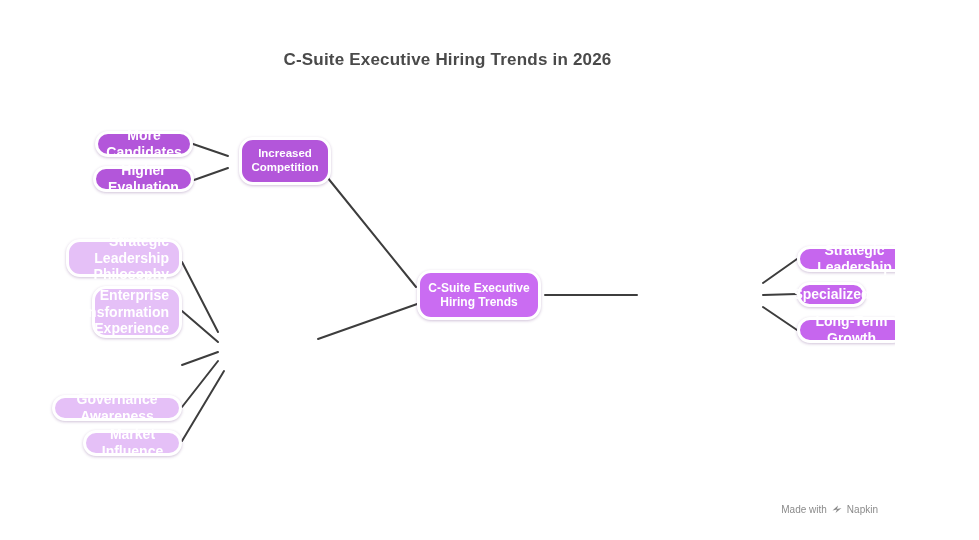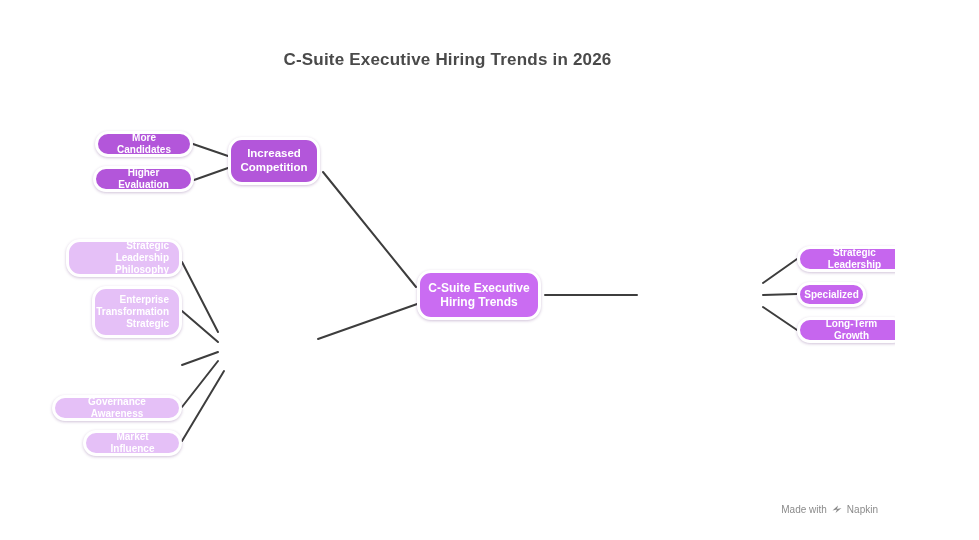--- a/index.html
+++ b/index.html
@@ -21,21 +21,21 @@
 
   .node{
     position:absolute; box-sizing:border-box;
     display:flex; align-items:center; justify-content:center;
     border:3px solid var(--node-border,#ffffff);
     color:var(--node-text,#ffffff);
     font-weight:bold; line-height:1.18; text-align:center;
     border-radius:14px;
     box-shadow:0 1px 3px rgba(90,40,120,.28);
     padding:2px 8px;
-    font-size:10px;
+    font-size:14px;
     cursor:default;
   }
   .n-dark{background:var(--node-dark-purple,#b356da);}
   .n-central{background:var(--node-bright-purple,#ca6cf2); font-size:12px;}
   .n-right{background:var(--node-medium-purple,#c666ee);}
   .n-light{background:var(--node-light-purple,#e5c0f7);}
   .hub{font-size:11.5px;}
   .align-right{justify-content:flex-end; text-align:right; padding-right:10px;}
   .align-left{justify-content:flex-start; text-align:left; padding-left:11px;}
   .pill{border-radius:13px;}
@@ -66,24 +66,24 @@
     <line x1="182" y1="407" x2="218" y2="361"></line>
     <line x1="182" y1="441" x2="224" y2="371"></line>
     <line x1="545" y1="295" x2="637" y2="295"></line>
     <line x1="763" y1="283" x2="797" y2="259"></line>
     <line x1="763" y1="295" x2="797" y2="294"></line>
     <line x1="763" y1="307" x2="797" y2="330"></line>
   </svg>
 
   <div class="node n-dark pill" style="left:95px; top:131px; width:98px; height:26px;">More Candidates</div>
   <div class="node n-dark pill" style="left:93px; top:166px; width:101px; height:26px;">Higher Evaluation</div>
-  <div class="node n-dark hub" style="left:228px; top:137px; width:92px; height:48px;">Increased Competition</div>
+  <div class="node n-dark hub" style="left:239px; top:137px; width:92px; height:48px;">Increased Competition</div>
 
   <div class="node n-light align-right" style="left:66px; top:239px; width:116px; height:38px;">Strategic Leadership Philosophy</div>
-  <div class="node n-light align-right" style="left:92px; top:286px; width:90px; height:52px;">Enterprise Transformation Strategic</div>
+  <div class="node n-light align-right" style="left:92px; top:286px; width:90px; height:52px;">Enterprise Transformation Experience</div>
   <div class="node n-light pill" style="left:83px; top:430px; width:99px; height:26px;">Market Influence</div>
   <div class="node n-light pill" style="left:52px; top:395px; width:130px; height:26px;">Governance Awareness</div>
 
   <div class="node n-central" style="left:417px; top:270px; width:124px; height:50px;">C-Suite Executive Hiring Trends</div>
 
   <div class="node n-right pill" style="left:797px; top:246px; width:115px; height:26px;">Strategic Leadership</div>
   <div class="node n-right pill" style="left:797px; top:282px; width:69px; height:25px;">Specialized</div>
   <div class="node n-right pill" style="left:797px; top:317px; width:109px; height:26px;">Long-Term Growth</div>
 
   <a class="watermark" href="#">

